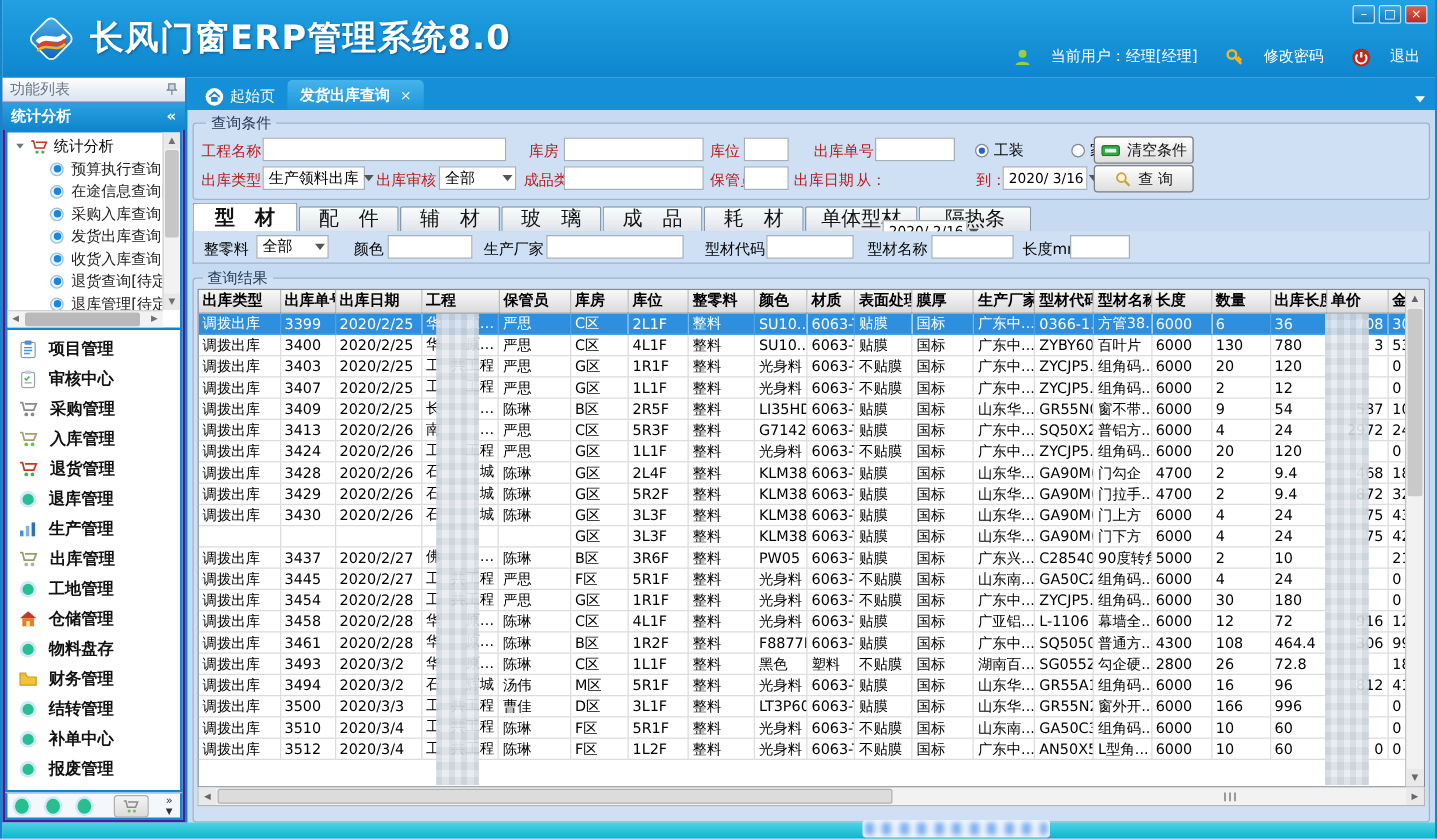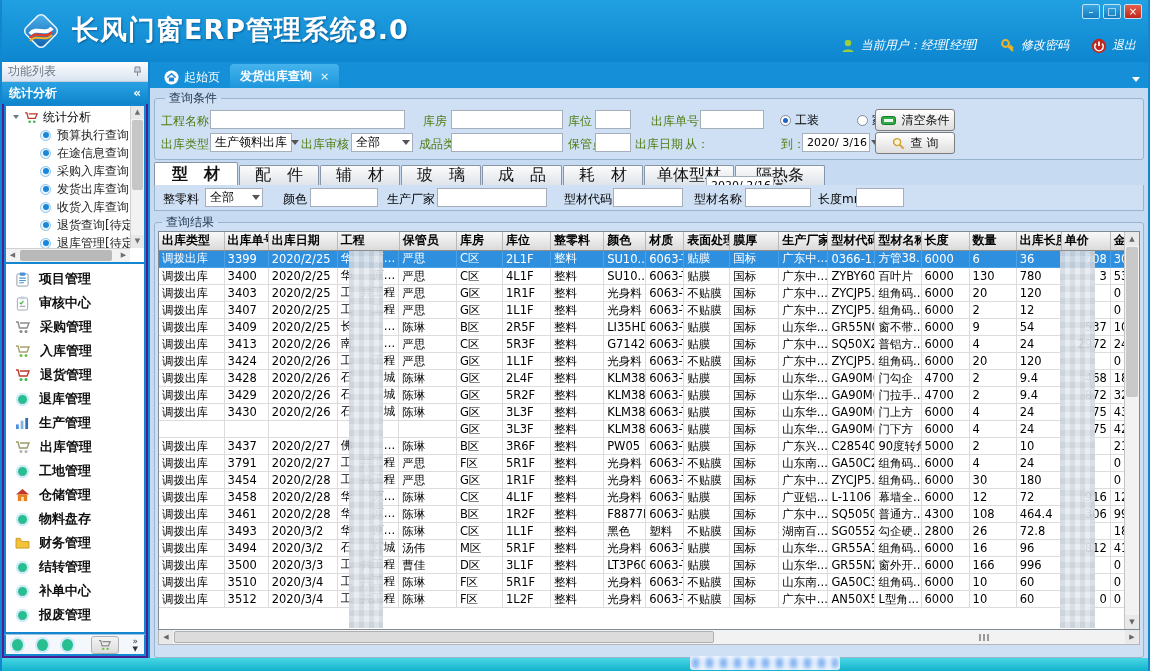--- a/index.html
+++ b/index.html
@@ -11,21 +11,21 @@
   
   .titlebar { height:62px; background:linear-gradient(#21a0e2,#0d86cf); position:relative; flex:none; }
   .logo { position:absolute; left:16px; top:8px; }
   .app-title { position:absolute; left:70px; top:12px; color:#fff; font-size:27px; font-weight:bold;
     text-shadow:1px 1px 2px rgba(0,60,110,.6); letter-spacing:1px; }
   .win-controls { position:absolute; top:4px; right:6px; display:flex; gap:3px; }
   .win-btn { width:18px; height:15px; border:1px solid #bfe2f6; background:linear-gradient(#3aa7e2,#147cc0);
     color:#fff; font-size:10px; line-height:13px; text-align:center; border-radius:2px; cursor:default; }
   .win-btn.close { background:linear-gradient(#e4604a,#c0271d); }
   .userbar { position:absolute; right:12px; bottom:8px; display:flex; align-items:center; gap:8px; color:#fff; }
-  .userbar .grp { display:flex; align-items:center; gap:5px; margin-left:14px;font-style:italic; }
+  .userbar .grp { display:flex; align-items:center; gap:15px; margin-left:14px; }
 
   
   .main-row { flex:1; display:flex; min-height:0; }
 
   
   .sidebar { width:148px; flex:none; background:#4c1d95; border-right:2px solid #1287cf; display:flex; flex-direction:column; }
   .fn-header { height:20px; background:linear-gradient(#fdfdfd,#d9e4f1); color:#6b7786; display:flex;
     align-items:center; justify-content:space-between; padding:0 6px; border-bottom:1px solid #c2cedd; }
   .section-header { height:22px; background:linear-gradient(#2aa2e2,#0f85cc); color:#fff; font-weight:bold;
     display:flex; align-items:center; justify-content:space-between; padding:0 7px; }
@@ -62,21 +62,21 @@
   .tab-close { font-weight:normal; font-size:11px; opacity:.95; }
   .tab-overflow { position:absolute; right:8px; bottom:6px; width:0; height:0;
     border-left:4px solid transparent; border-right:4px solid transparent; border-top:5px solid #fff; }
 
   .workspace { flex:1; background:#c6daf1; padding:2px 4px 0; display:flex; flex-direction:column; min-height:0; }
   fieldset { border:1px solid #9ab4ce; border-radius:3px; background:#cfe0f4; }
   legend { font-size:12px; color:#243a55; padding:0 4px; margin-left:4px; }
 
   .query-fs { height:70px; padding:1px 6px 3px; flex:none; }
   .frow { position:relative; height:22px; margin-top:1px; }
-  .frow .lab { position:absolute; top:4px; color:#4d7c0f; white-space:nowrap; }
+  .frow .lab { position:absolute; top:4px; color:#b91c1c; white-space:nowrap; }
   .tbox { position:absolute; top:1px; height:19px; border:1px solid #a5afbb; background:#fff; padding:0 3px; font-size:12px; }
   .selbox { position:absolute; top:1px; height:19px; border:1px solid #a5afbb; background:#fff; display:flex;
     align-items:center; justify-content:space-between; padding:0 2px 0 4px; white-space:nowrap; }
   .caret { width:0; height:0; border-left:4px solid transparent; border-right:4px solid transparent; border-top:5px solid #555; margin-left:4px; }
   .radio { position:absolute; top:3px; display:flex; align-items:center; gap:4px; white-space:nowrap; }
   .radio .rc { width:11px; height:11px; border-radius:50%; border:1px solid #7d8a98; background:#fff;
     display:flex; align-items:center; justify-content:center; }
   .radio.checked .rc i { width:5px; height:5px; border-radius:50%; background:#1f64c8; }
   .btn { position:absolute; top:0; height:22px; border:1px solid #7d7d7d; border-radius:3px;
     background:linear-gradient(#ffffff,#dedede); display:flex; align-items:center; justify-content:center;
@@ -890,21 +890,21 @@
                     <td>C28540B</td>
                     <td>90度转角</td>
                     <td>5000</td>
                     <td>2</td>
                     <td>10</td>
                     <td class="price-cell"></td>
                     <td>216</td>
                   </tr>
                   <tr>
                     <td>调拨出库</td>
-                    <td>3791</td>
+                    <td>3445</td>
                     <td>2020/2/27</td>
                     <td class="project-cell">
                       <span>工</span>
                       <span>共工程</span>
                     </td>
                     <td>严思</td>
                     <td>F区</td>
                     <td>5R1F</td>
                     <td>整料</td>
                     <td>光身料</td>

